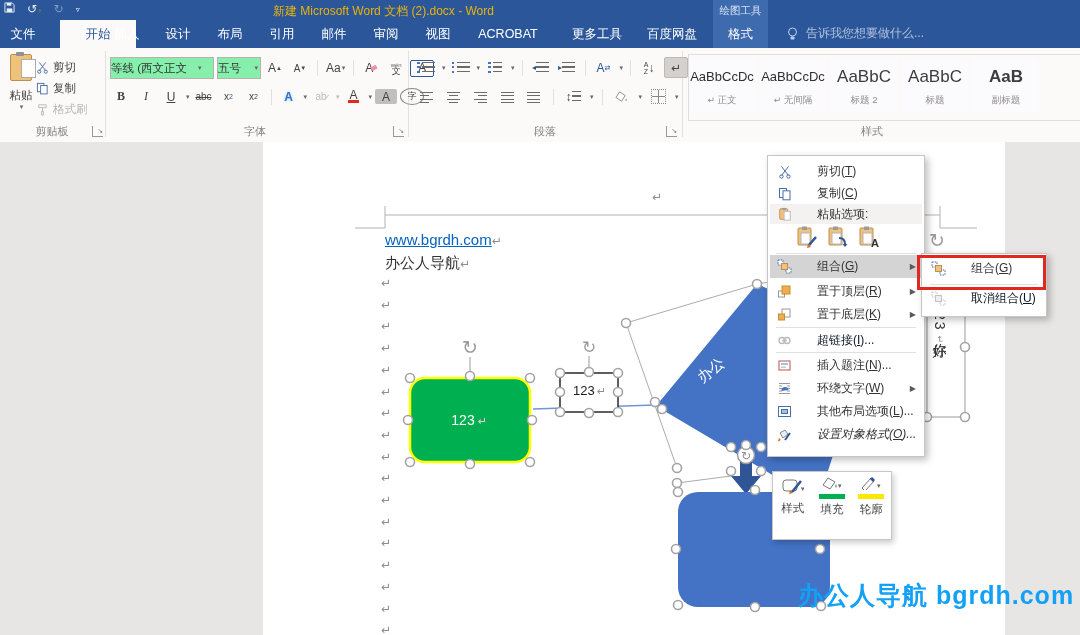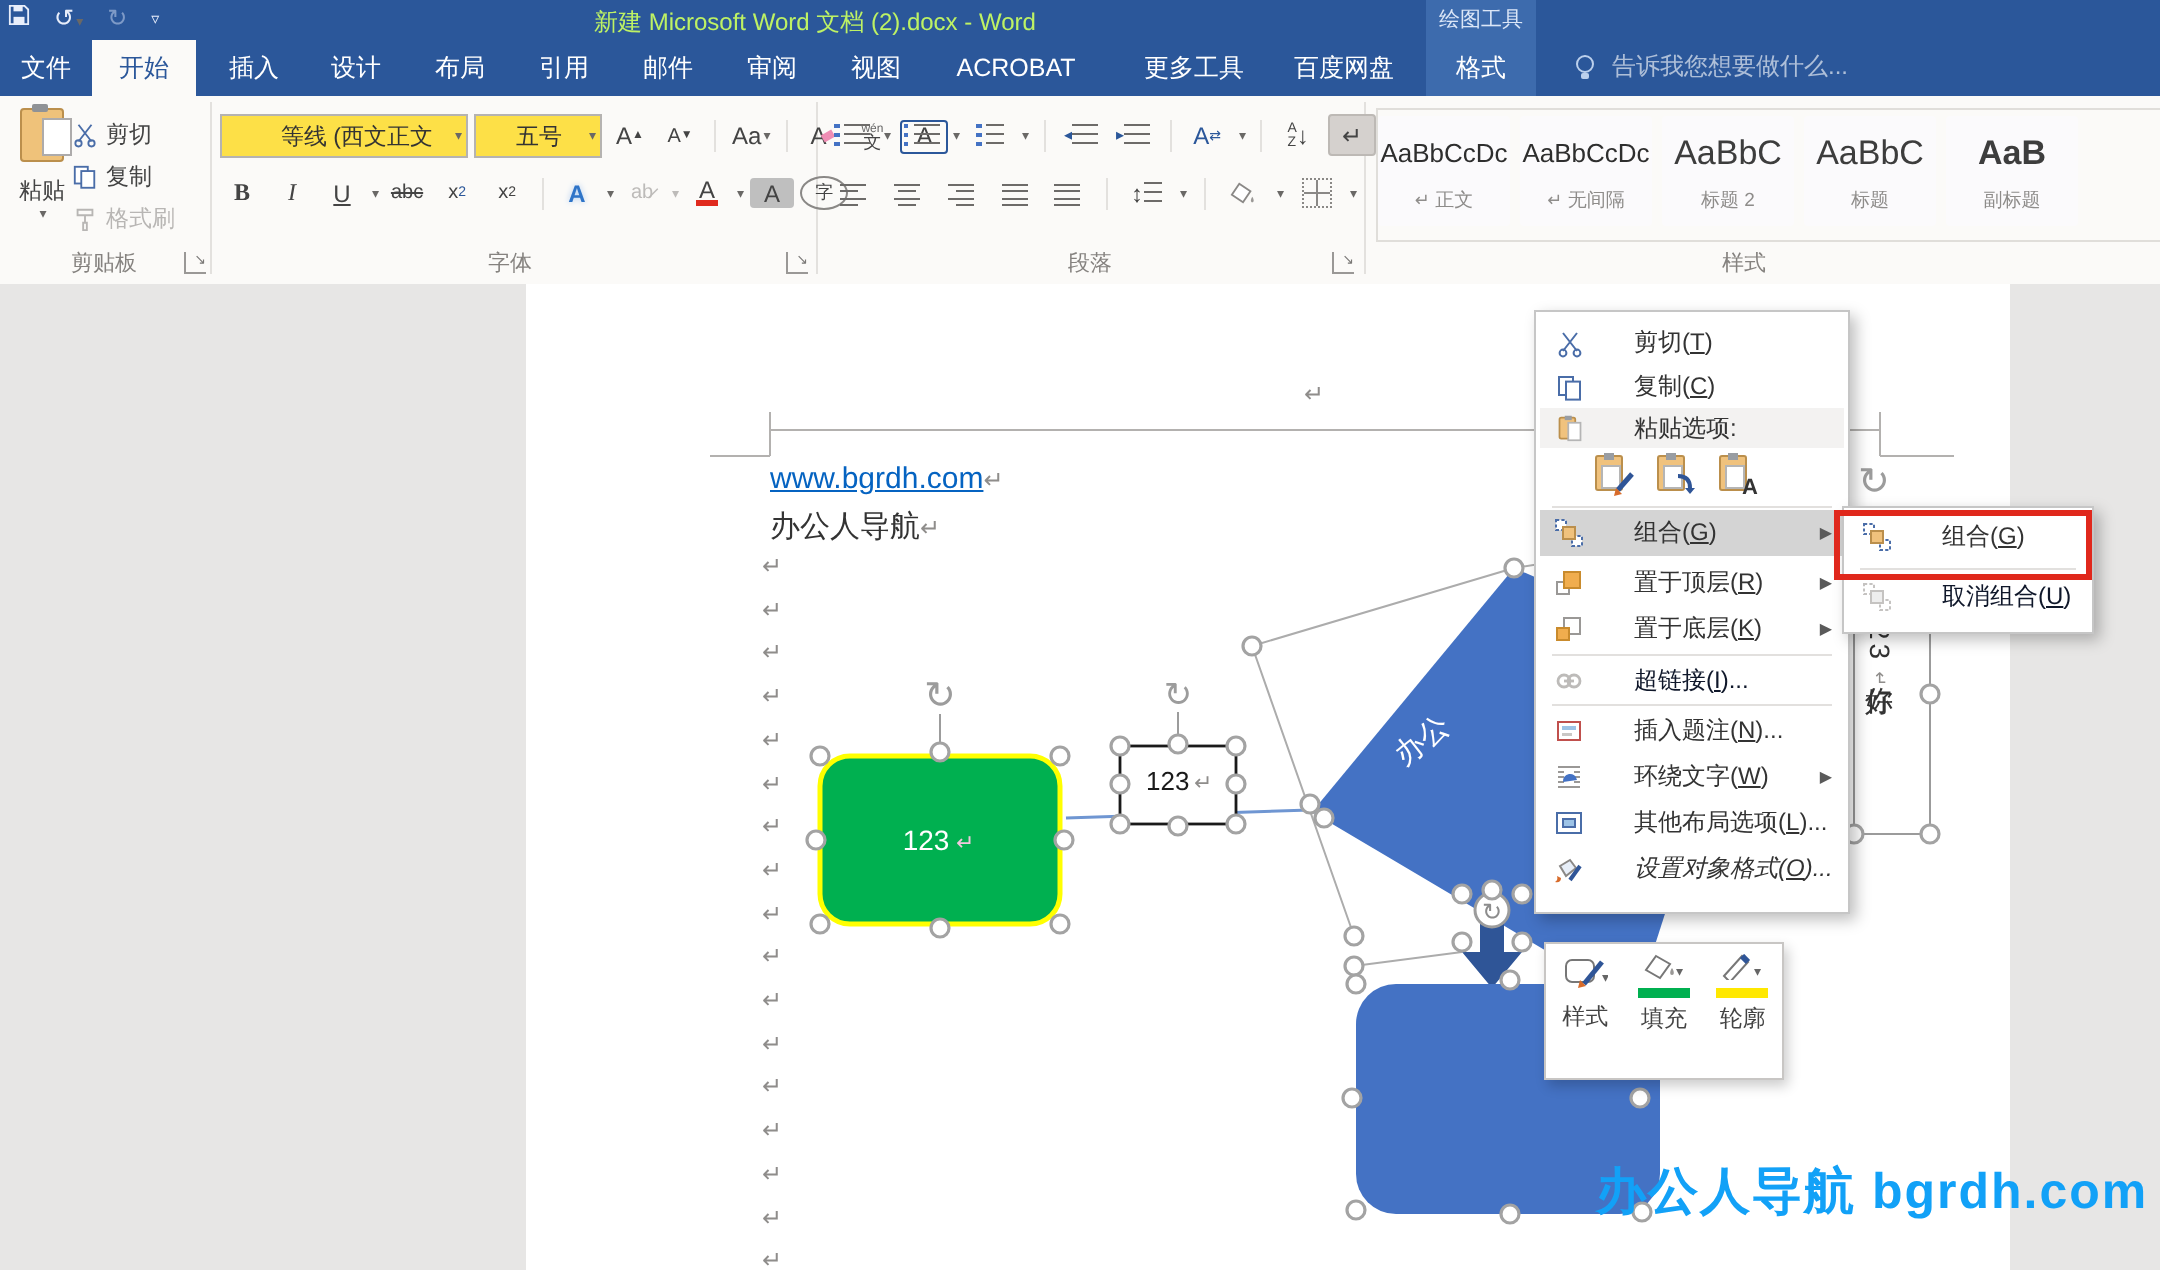--- a/index.html
+++ b/index.html
@@ -5,41 +5,41 @@
   html,body{margin:0;padding:0;background:#fff;}
   #app{position:relative;width:1080px;height:635px;overflow:hidden;
        font-family:"Liberation Sans","DejaVu Sans",sans-serif;font-size:12px;
        -webkit-font-smoothing:antialiased;}
   .abs{position:absolute;}
   
   .titlebar{position:absolute;left:0;top:0;width:1080px;height:20px;background:#2b579a;color:#fff;}
   .qat{position:absolute;left:4px;top:2px;display:flex;gap:12px;align-items:center;color:#e8eefb;font-size:12px;}
   .qat span{cursor:pointer;}
   .qat .dim{color:#7e9ac7;}
-  .win-title{position:absolute;left:273px;top:3px;font-size:12px;color:#bef264;white-space:nowrap;margin-left:24px;}
+  .win-title{position:absolute;left:273px;top:3px;font-size:12px;color:#eab308;white-space:nowrap;}
   
   .ctx{position:absolute;left:713px;top:0;width:55px;height:48px;background:#3d6bad;z-index:3;text-align:center;}
   .ctx .ctx-hdr{display:block;height:20px;line-height:20px;font-size:10.5px;color:#dbe6f7;}
   .ctx .ctx-tab{display:block;height:28px;line-height:28px;font-size:12.5px;color:#fff;cursor:pointer;}
   
   .tabrow{position:absolute;left:0;top:20px;width:1080px;height:28px;background:#2b579a;}
   .tab{position:absolute;top:0;height:28px;line-height:28px;text-align:center;color:#fff;font-size:12.5px;cursor:pointer;white-space:nowrap;}
   .tab.active{background:#fbfaf8;color:#2b579a;}
   .tellme{position:absolute;left:787px;top:5px;display:flex;gap:8px;align-items:center;color:rgba(255,255,255,.62);font-size:12px;}
   
   .ribbon{position:absolute;left:0;top:48px;width:1080px;height:94px;background:#fbfaf8;border-bottom:1px solid #d4d2cf;}
   .gsep{position:absolute;top:3px;width:1px;height:86px;background:#e3e1de;}
   .glabel{position:absolute;bottom:3px;transform:translateX(-50%);font-size:11px;color:#85827f;white-space:nowrap;}
   .launcher{position:absolute;width:10px;height:10px;border-left:1px solid #9a9896;border-bottom:1px solid #9a9896;font-size:7px;color:#7a7876;line-height:10px;text-align:right;cursor:pointer;}
   .rbtn{display:inline-flex;align-items:center;justify-content:center;min-width:18px;height:19px;padding:0 2px;border-radius:2px;color:#444;font-size:12px;cursor:pointer;white-space:nowrap;}
   .rbtn.pressed{background:#d5d1ce;border:1px solid #bdb9b5;}
   .rbtn.dis{color:#bdbbb9;}
   .dd{font-size:7px;color:#6a6866;margin-left:1px;}
   .vsep{display:inline-block;width:1px;height:16px;background:#e3e1de;margin:0 3px;vertical-align:middle;}
-  .combo{display:inline-flex;align-items:center;height:20px;background:#fde047;border:1px solid #b5b3b1;font-size:11.5px;color:#333;padding:0 2px 0 20px;overflow:hidden;cursor:pointer;justify-content:flex-end;}
+  .combo{display:inline-flex;align-items:center;height:20px;background:#86efac;border:1px solid #b5b3b1;font-size:11.5px;color:#333;padding:0 2px 0 0;overflow:hidden;cursor:pointer;}
   .combo .val{overflow:hidden;white-space:nowrap;}
   .clipboard{position:relative;width:20px;height:25px;background:#efc27a;border:1px solid #bb8f4c;border-radius:2px;}
   .clipboard::before{content:"";position:absolute;top:-3px;left:5px;width:8px;height:4px;background:#8f9296;border-radius:1px;}
   .clipboard::after{content:"";position:absolute;right:-5px;top:4px;width:13px;height:17px;background:#fff;border:1px solid #adabab;}
   .smallrow{position:absolute;left:36px;display:flex;gap:4px;align-items:center;height:19px;font-size:11.5px;color:#444;cursor:pointer;}
   .lines{display:inline-block;width:13px;height:12px;background:repeating-linear-gradient(to bottom,#6d6b69 0 1.2px,transparent 1.2px 4.4px);}
   .dotl{position:relative;margin-left:5px;}
   .dotl::before{content:"";position:absolute;left:-5px;top:0;width:2.5px;height:12px;background:repeating-linear-gradient(to bottom,#4472c4 0 2px,transparent 2px 4.4px);}
   .al{display:inline-block;width:13px;height:12px;background-repeat:no-repeat;
       background-image:linear-gradient(#6d6b69,#6d6b69),linear-gradient(#6d6b69,#6d6b69),linear-gradient(#6d6b69,#6d6b69),linear-gradient(#6d6b69,#6d6b69);}
@@ -107,21 +107,21 @@
     <span class="win-title">新建 Microsoft Word 文档 (2).docx - Word</span>
   </div>
 
   <div class="ctx">
     <span class="ctx-hdr">绘图工具</span>
     <span class="ctx-tab">格式</span>
   </div>
 
   <div class="tabrow">
     <span class="tab" style="left:0;width:46px;">文件</span>
-    <span class="tab active" style="left:46px;width:52px;">开始</span>
+    <span class="tab active" style="left:60px;width:76px;">开始</span>
     <span class="tab" style="left:102px;width:50px;">插入</span>
     <span class="tab" style="left:152px;width:52px;">设计</span>
     <span class="tab" style="left:204px;width:52px;">布局</span>
     <span class="tab" style="left:256px;width:52px;">引用</span>
     <span class="tab" style="left:308px;width:52px;">邮件</span>
     <span class="tab" style="left:360px;width:52px;">审阅</span>
     <span class="tab" style="left:412px;width:52px;">视图</span>
     <span class="tab" style="left:476px;width:64px;">ACROBAT</span>
     <span class="tab" style="left:558px;width:78px;">更多工具</span>
     <span class="tab" style="left:636px;width:72px;">百度网盘</span>

